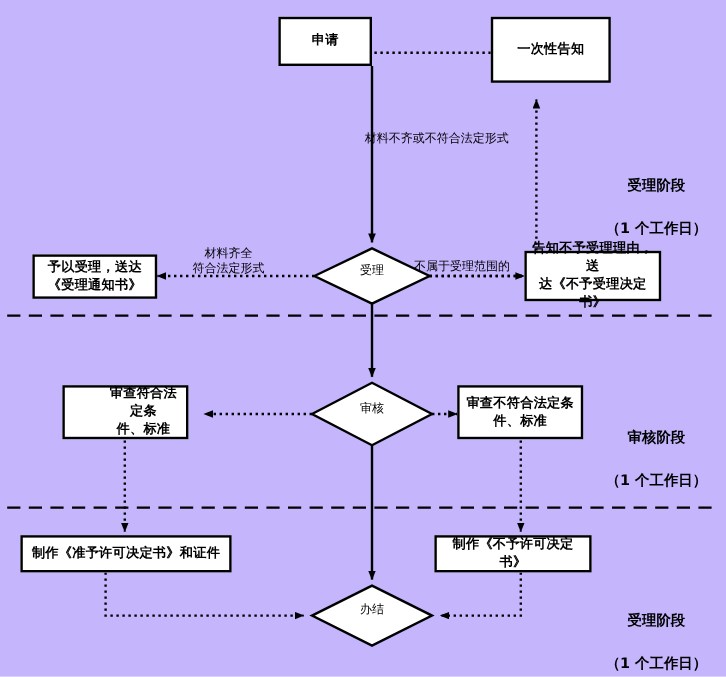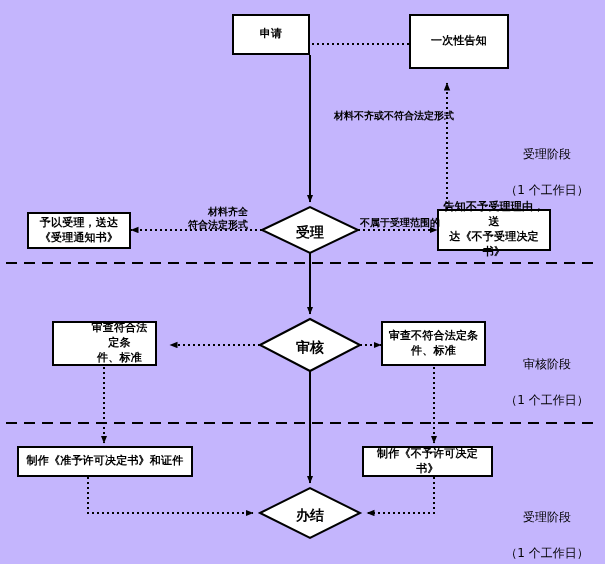--- a/index.html
+++ b/index.html
@@ -34,42 +34,42 @@
     font-size: 11px;
     line-height: 1.35;
     color: #000000;
     font-weight: 700;
     letter-spacing: 0.2px;
     padding: 1px 2px;
   }
   .diamond-label {
     position: absolute;
     display: flex;
-    align-items: flex-end;
+    align-items: flex-start;
     justify-content: center;
-    font-size: 14px;
-    font-weight: 700;
+    font-size: 10px;
+    font-weight: 400;
     color: #000000;
     pointer-events: none;
   }
   .edge-label {
     position: absolute;
     font-size: 10px;
     line-height: 1.3;
     color: #000000;
-    font-weight: 700;
-    text-align: right;
+    font-weight: 400;
+    text-align: center;
     white-space: pre-line;
   }
   .stage-label {
     position: absolute;
     font-size: 12px;
     line-height: 1.5;
     color: #000000;
-    font-weight: 400;
+    font-weight: 700;
     text-align: center;
     white-space: pre-line;
   }
 </style>
 </head>
 <body>
 
 <div id="page">
 
   <svg class="layer" viewBox="0 0 605 564" xmlns="http://www.w3.org/2000/svg">

